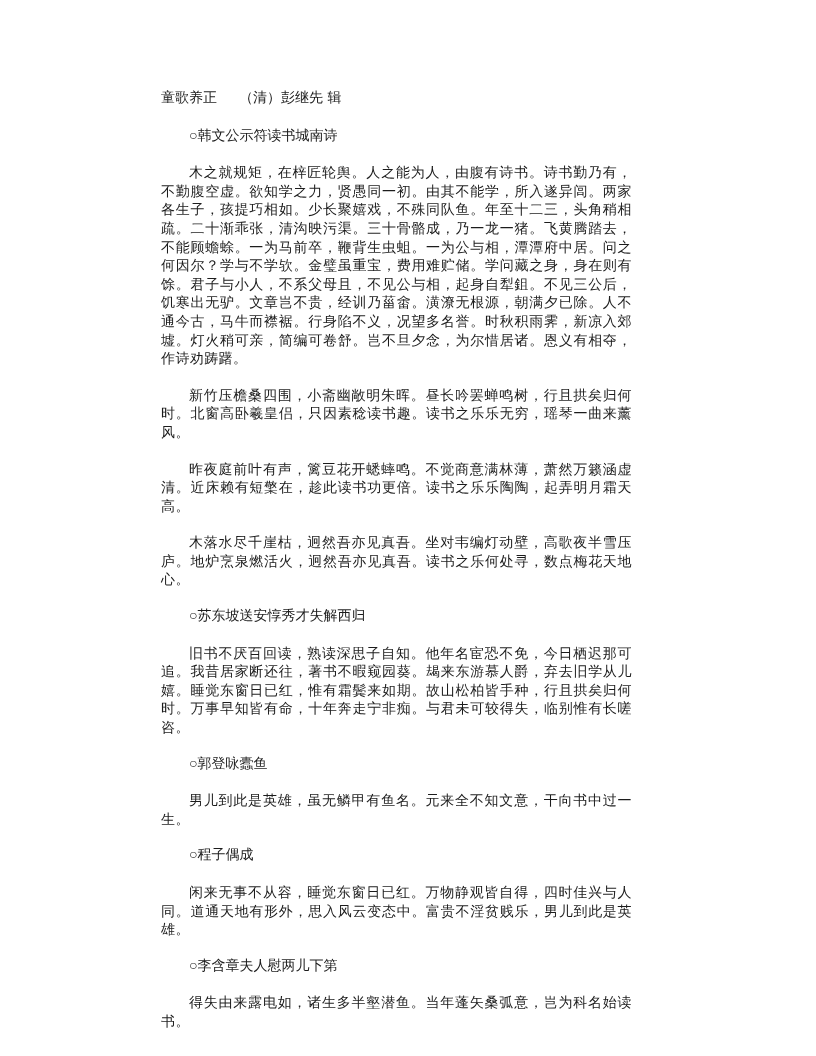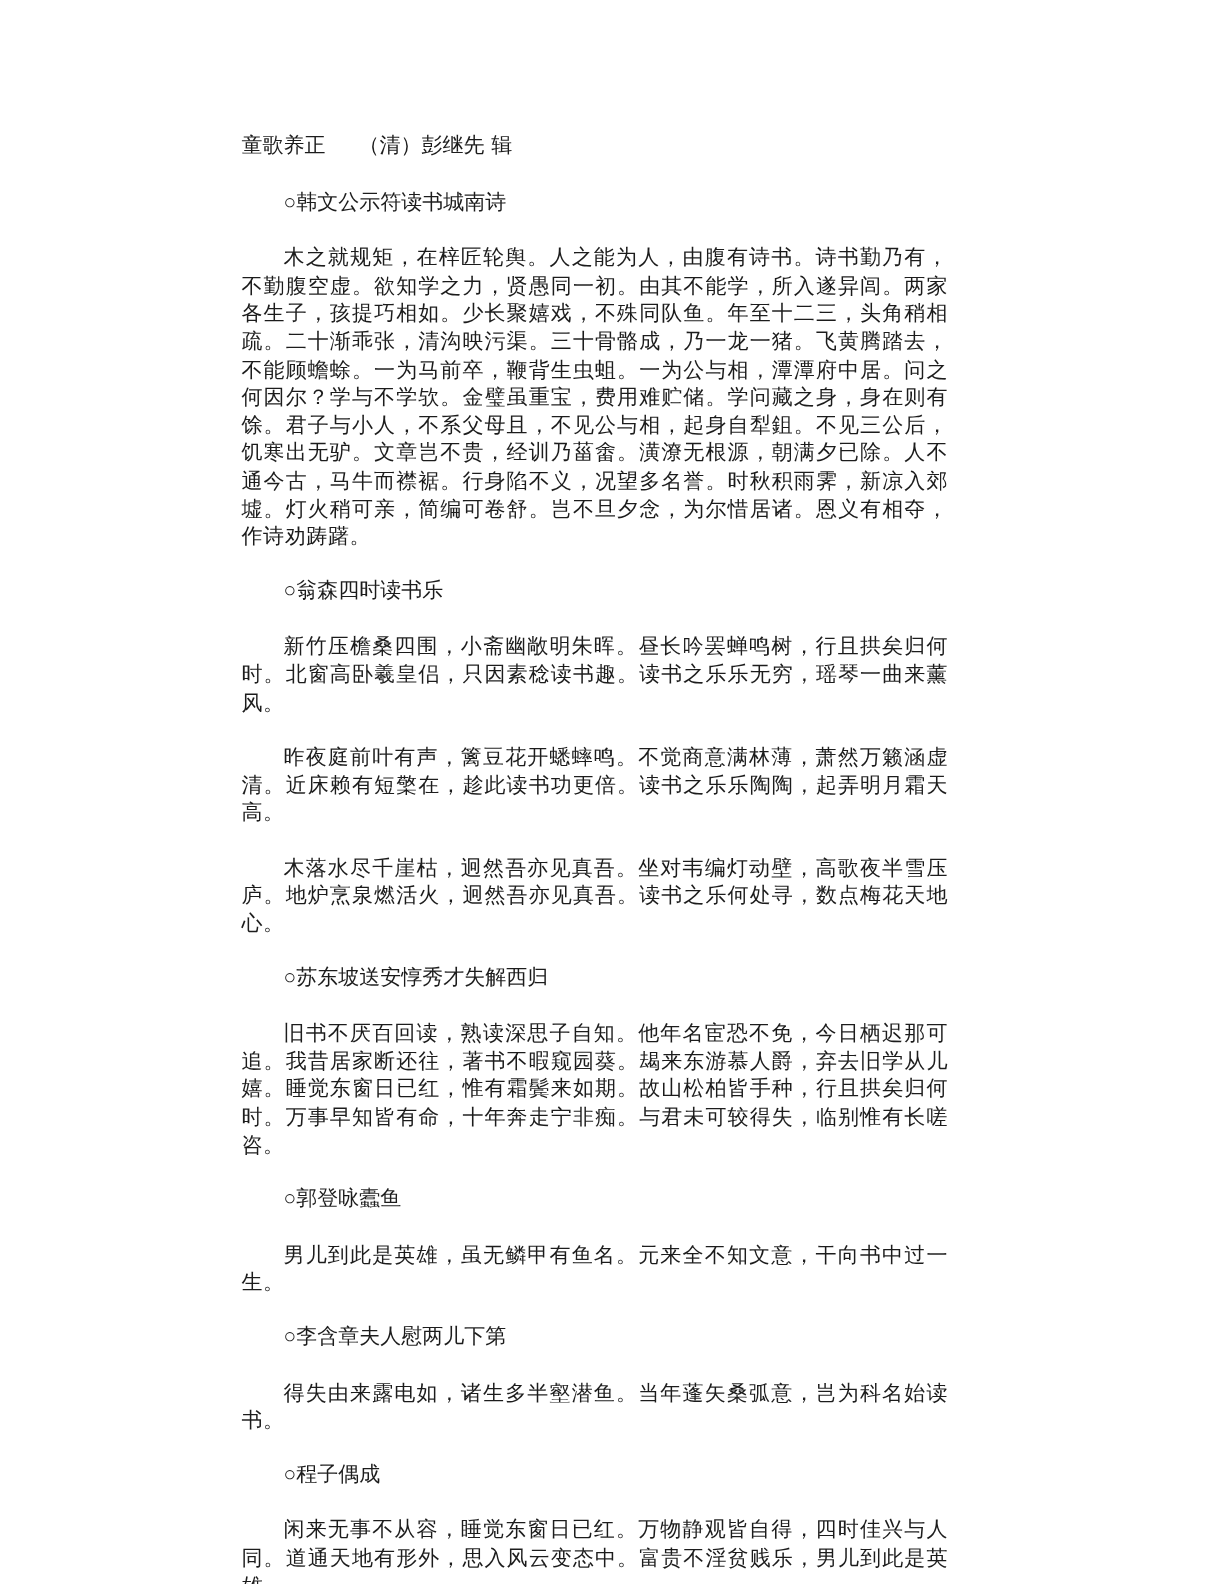--- a/index.html
+++ b/index.html
@@ -49,39 +49,38 @@
   <p class="doc-title-row">
     <span>童歌养正</span><span class="doc-author">（清）彭继先 辑</span>
   </p>
 
   <div>
     <p class="section-heading">○韩文公示符读书城南诗</p>
     <p class="para">木之就规矩，在梓匠轮舆。人之能为人，由腹有诗书。诗书勤乃有，不勤腹空虚。欲知学之力，贤愚同一初。由其不能学，所入遂异闾。两家各生子，孩提巧相如。少长聚嬉戏，不殊同队鱼。年至十二三，头角稍相疏。二十渐乖张，清沟映污渠。三十骨骼成，乃一龙一猪。飞黄腾踏去，不能顾蟾蜍。一为马前卒，鞭背生虫蛆。一为公与相，潭潭府中居。问之何因尔？学与不学欤。金璧虽重宝，费用难贮储。学问藏之身，身在则有馀。君子与小人，不系父母且，不见公与相，起身自犁鉏。不见三公后，饥寒出无驴。文章岂不贵，经训乃菑畬。潢潦无根源，朝满夕已除。人不通今古，马牛而襟裾。行身陷不义，况望多名誉。时秋积雨霁，新凉入郊墟。灯火稍可亲，简编可卷舒。岂不旦夕念，为尔惜居诸。恩义有相夺，作诗劝踌躇。</p>
   </div>
 
   <div>
-    <p class="section-heading">○翁森四时读书乐</p>
     <p class="para">新竹压檐桑四围，小斋幽敞明朱晖。昼长吟罢蝉鸣树，行且拱矣归何时。北窗高卧羲皇侣，只因素稔读书趣。读书之乐乐无穷，瑶琴一曲来薰风。</p>
     <p class="para">昨夜庭前叶有声，篱豆花开蟋蟀鸣。不觉商意满林薄，萧然万籁涵虚清。近床赖有短檠在，趁此读书功更倍。读书之乐乐陶陶，起弄明月霜天高。</p>
     <p class="para">木落水尽千崖枯，迥然吾亦见真吾。坐对韦编灯动壁，高歌夜半雪压庐。地炉烹泉燃活火，迥然吾亦见真吾。读书之乐何处寻，数点梅花天地心。</p>
   </div>
 
   <div>
     <p class="section-heading">○苏东坡送安惇秀才失解西归</p>
     <p class="para">旧书不厌百回读，熟读深思子自知。他年名宦恐不免，今日栖迟那可追。我昔居家断还往，著书不暇窥园葵。朅来东游慕人爵，弃去旧学从儿嬉。睡觉东窗日已红，惟有霜鬓来如期。故山松柏皆手种，行且拱矣归何时。万事早知皆有命，十年奔走宁非痴。与君未可较得失，临别惟有长嗟咨。</p>
   </div>
 
   <div>
     <p class="section-heading">○郭登咏蠹鱼</p>
     <p class="para">男儿到此是英雄，虽无鳞甲有鱼名。元来全不知文意，干向书中过一生。</p>
   </div>
 
   <div>
-    <p class="section-heading">○李含章夫人慰两儿下第</p>
-    <p class="para">得失由来露电如，诸生多半壑潜鱼。当年蓬矢桑弧意，岂为科名始读书。</p>
+    <p class="section-heading">○程子偶成</p>
+    <p class="para">闲来无事不从容，睡觉东窗日已红。万物静观皆自得，四时佳兴与人同。道通天地有形外，思入风云变态中。富贵不淫贫贱乐，男儿到此是英雄。</p>
   </div>
 
   <div>
-    <p class="section-heading">○程子偶成</p>
-    <p class="para">闲来无事不从容，睡觉东窗日已红。万物静观皆自得，四时佳兴与人同。道通天地有形外，思入风云变态中。富贵不淫贫贱乐，男儿到此是英雄。</p>
+    <p class="section-heading">○李含章夫人慰两儿下第</p>
+    <p class="para">得失由来露电如，诸生多半壑潜鱼。当年蓬矢桑弧意，岂为科名始读书。</p>
   </div>
 
 </div>
 
 </body></html>

